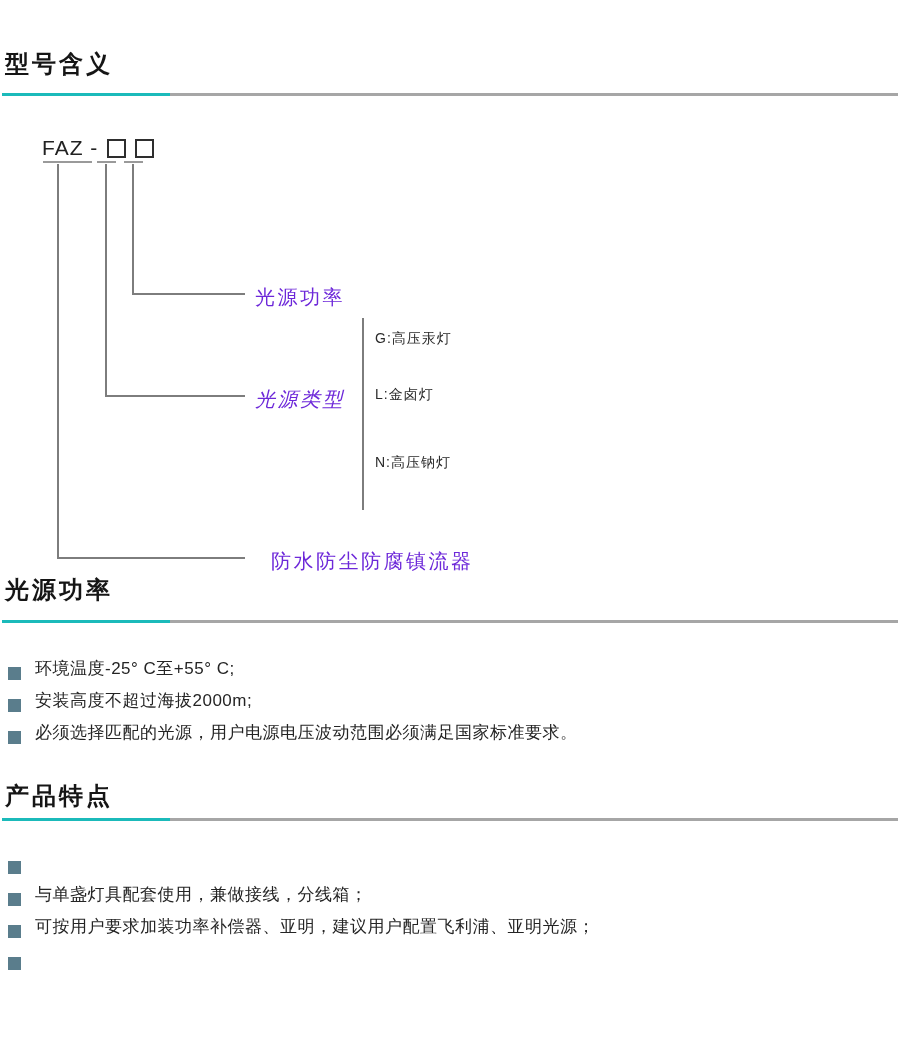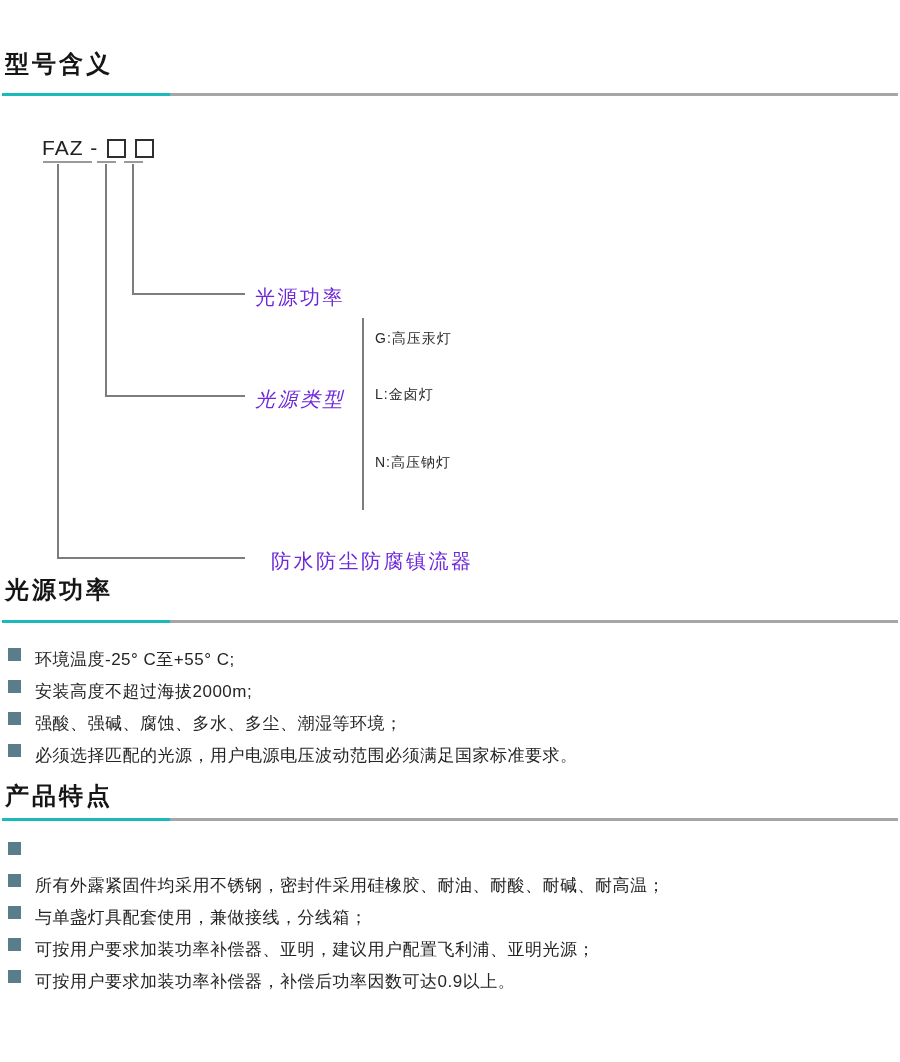--- a/index.html
+++ b/index.html
@@ -34,21 +34,21 @@
   .dlabel{
     position:absolute;font-size:20px;color:#6d28d9;letter-spacing:2.5px;
     white-space:nowrap;
   }
   .opt{
     position:absolute;font-size:14px;color:#2a2a2a;letter-spacing:1px;
     white-space:nowrap;
   }
   
   .blist{position:absolute;left:0;width:900px;}
-  .brow{display:flex;align-items:flex-start;height:32px;}
+  .brow{display:flex;align-items:flex-end;height:32px;}
   .bsq{
     width:13px;height:13px;background:#5a7d8c;margin-left:8px;margin-right:14px;
     flex-shrink:0;
   }
   .btxt{font-size:17px;color:#242424;letter-spacing:0.5px;white-space:nowrap;}
 </style>
 </head>
 <body>
 
 <div class="section" style="top:8px;height:560px;margin-top:40px;">
@@ -94,47 +94,38 @@
     <div class="brow">
       <span class="bsq"></span>
       <span class="btxt">环境温度-25° C至+55° C;</span>
     </div>
     <div class="brow">
       <span class="bsq"></span>
       <span class="btxt">安装高度不超过海拔2000m;</span>
     </div>
     <div class="brow">
       <span class="bsq"></span>
-      <span class="btxt">强酸、强碱、腐蚀、多水、多尘、潮湿等环境；</span>
-    </div>
-    <div class="brow">
-      <span class="bsq"></span>
       <span class="btxt">必须选择匹配的光源，用户电源电压波动范围必须满足国家标准要求。</span>
     </div>
   </div>
 </div>
 
 <div class="section" style="top:774px;height:256px;">
   <div class="sec-title" style="top:6px;">产品特点</div>
   <div class="rule" style="top:44px;"></div>
 
   <div class="blist" style="top:68px;">
     <div class="brow">
       <span class="bsq"></span>
     </div>
     <div class="brow">
       <span class="bsq"></span>
-      <span class="btxt">所有外露紧固件均采用不锈钢，密封件采用硅橡胶、耐油、耐酸、耐碱、耐高温；</span>
-    </div>
-    <div class="brow">
-      <span class="bsq"></span>
       <span class="btxt">与单盏灯具配套使用，兼做接线，分线箱；</span>
     </div>
     <div class="brow">
       <span class="bsq"></span>
       <span class="btxt">可按用户要求加装功率补偿器、亚明，建议用户配置飞利浦、亚明光源；</span>
     </div>
     <div class="brow">
       <span class="bsq"></span>
-      <span class="btxt">可按用户要求加装功率补偿器，补偿后功率因数可达0.9以上。</span>
     </div>
   </div>
 </div>
 
 </body></html>

